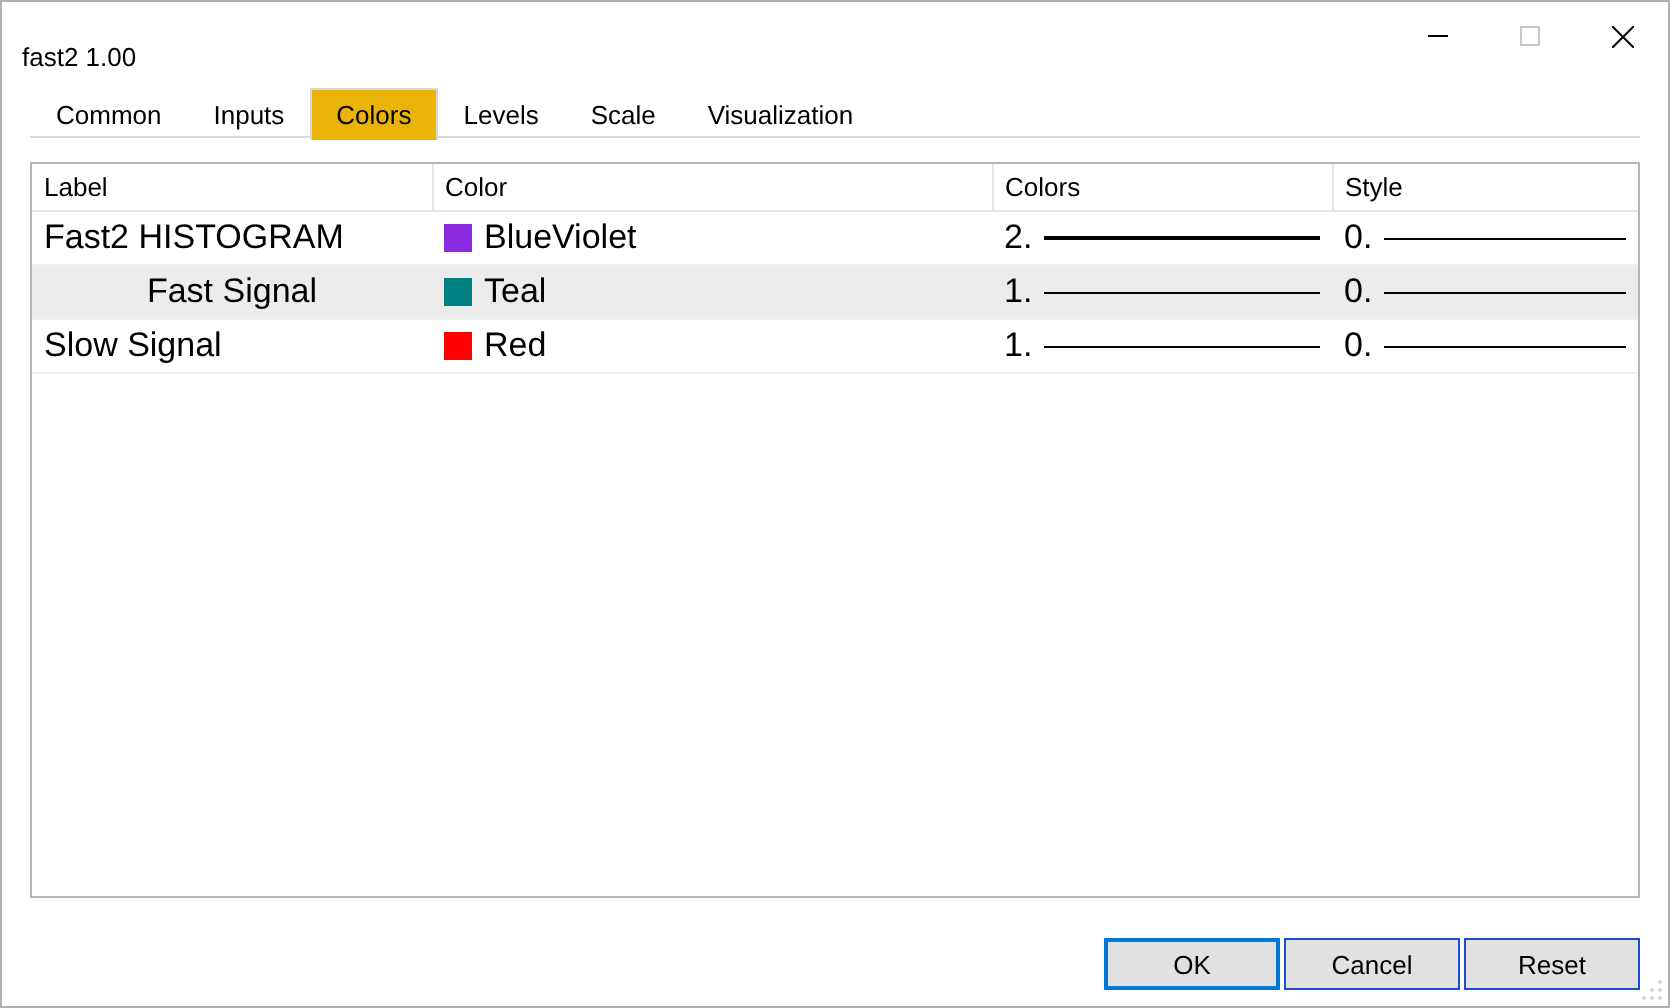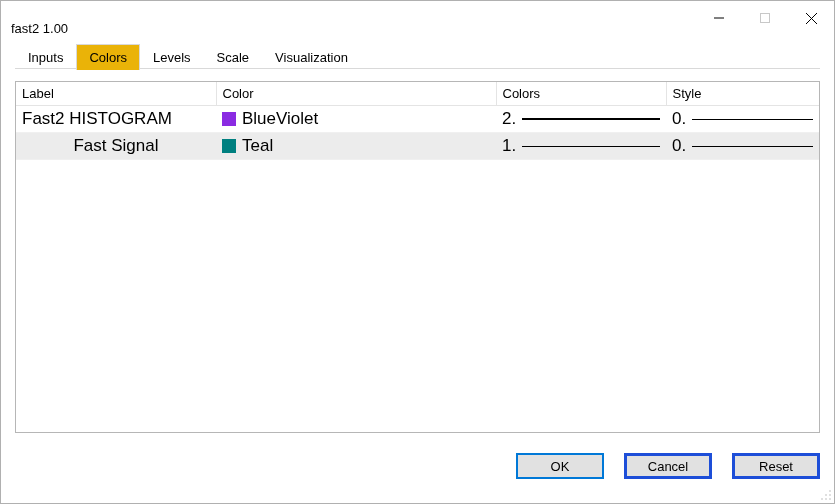--- a/index.html
+++ b/index.html
@@ -131,28 +131,28 @@
   .line-sample {
     flex: 1;
     border-top-style: solid;
     border-top-color: #000;
   }
 
   
   .footer {
     display: flex;
     justify-content: flex-end;
-    gap: 20px;
-    padding: 10px 14px 24px 0;
+    gap: 2px;
+    padding: 10px 14px 8px 0;
   }
   .btn {
     min-width: 88px;
     height: 26px;
     background: #e1e1e1;
-    border: 3px solid #1d4ed8;
+    border: 1px solid #1d4ed8;
     font-size: 13px;
     display: flex;
     align-items: center;
     justify-content: center;
     cursor: default;
     font-family: inherit;
   }
   .btn.primary {
     border: 2px solid #0078d7;
     background: #e1e1e1;
@@ -194,20 +194,21 @@
           </svg>
       </div>
     </div>
   </div>
 
   <div class="relwrap">
     <div class="body">
 
       <div class="tabstrip">
         <span class="tab-rule"></span>
+        <div class="tab">Common</div>
         <div class="tab">Inputs</div>
         <div class="tab active">Colors</div>
         <div class="tab">Levels</div>
         <div class="tab">Scale</div>
         <div class="tab">Visualization</div>
       </div>
 
       <div class="table-wrap">
         <table class="grid">
           <colgroup>
@@ -260,20 +261,41 @@
                     <span class="line-sample" style="border-top-width: 1px;"></span>
                   </div>
                 </td>
                 <td>
                   <div class="line-cell">
                     <span class="line-prefix">0.</span>
                     <span class="line-sample" style="border-top-width: 1px;"></span>
                   </div>
                 </td>
               </tr>
+              <tr>
+                <td><span>Slow Signal</span></td>
+                <td>
+                  <div class="color-cell">
+                    <span class="swatch" style="background: rgb(255, 0, 0);"></span>
+                    <span>Red</span>
+                  </div>
+                </td>
+                <td>
+                  <div class="line-cell">
+                    <span class="line-prefix">1.</span>
+                    <span class="line-sample" style="border-top-width: 1px;"></span>
+                  </div>
+                </td>
+                <td>
+                  <div class="line-cell">
+                    <span class="line-prefix">0.</span>
+                    <span class="line-sample" style="border-top-width: 1px;"></span>
+                  </div>
+                </td>
+              </tr>
             </tbody>
         </table>
       </div>
 
     </div>
 
     <div class="footer">
       <button class="btn primary">OK</button>
       <button class="btn">Cancel</button>
       <button class="btn">Reset</button>

